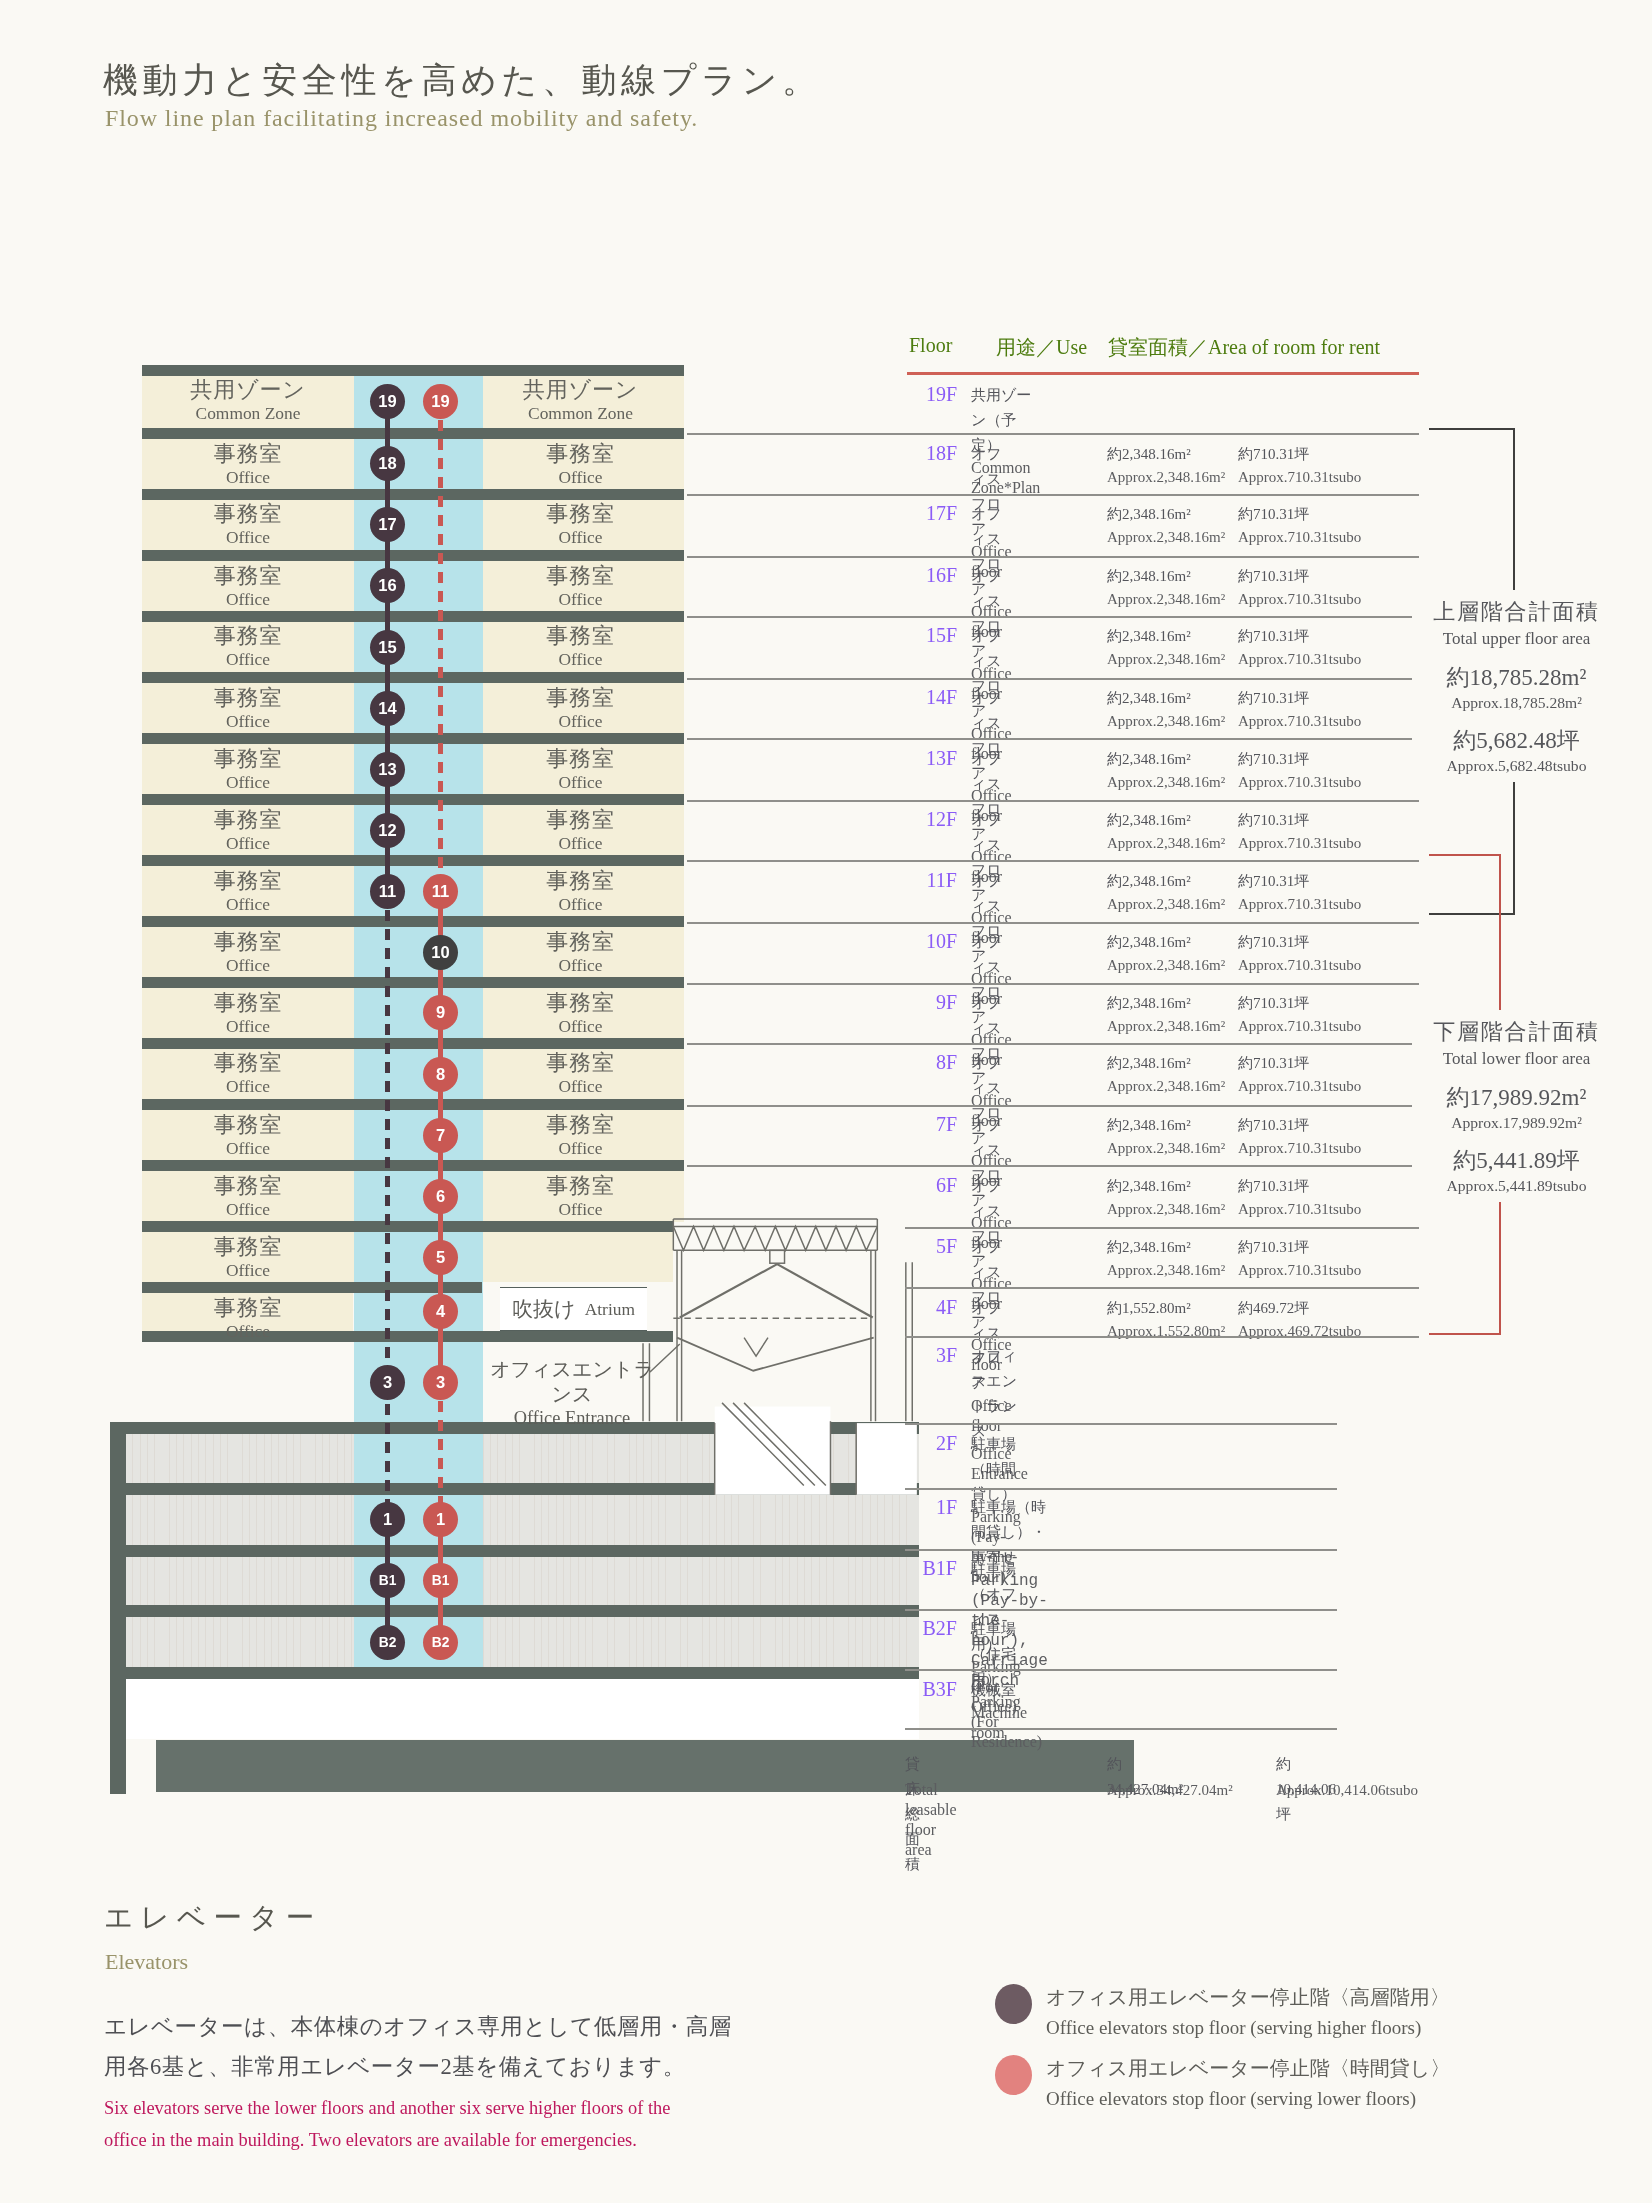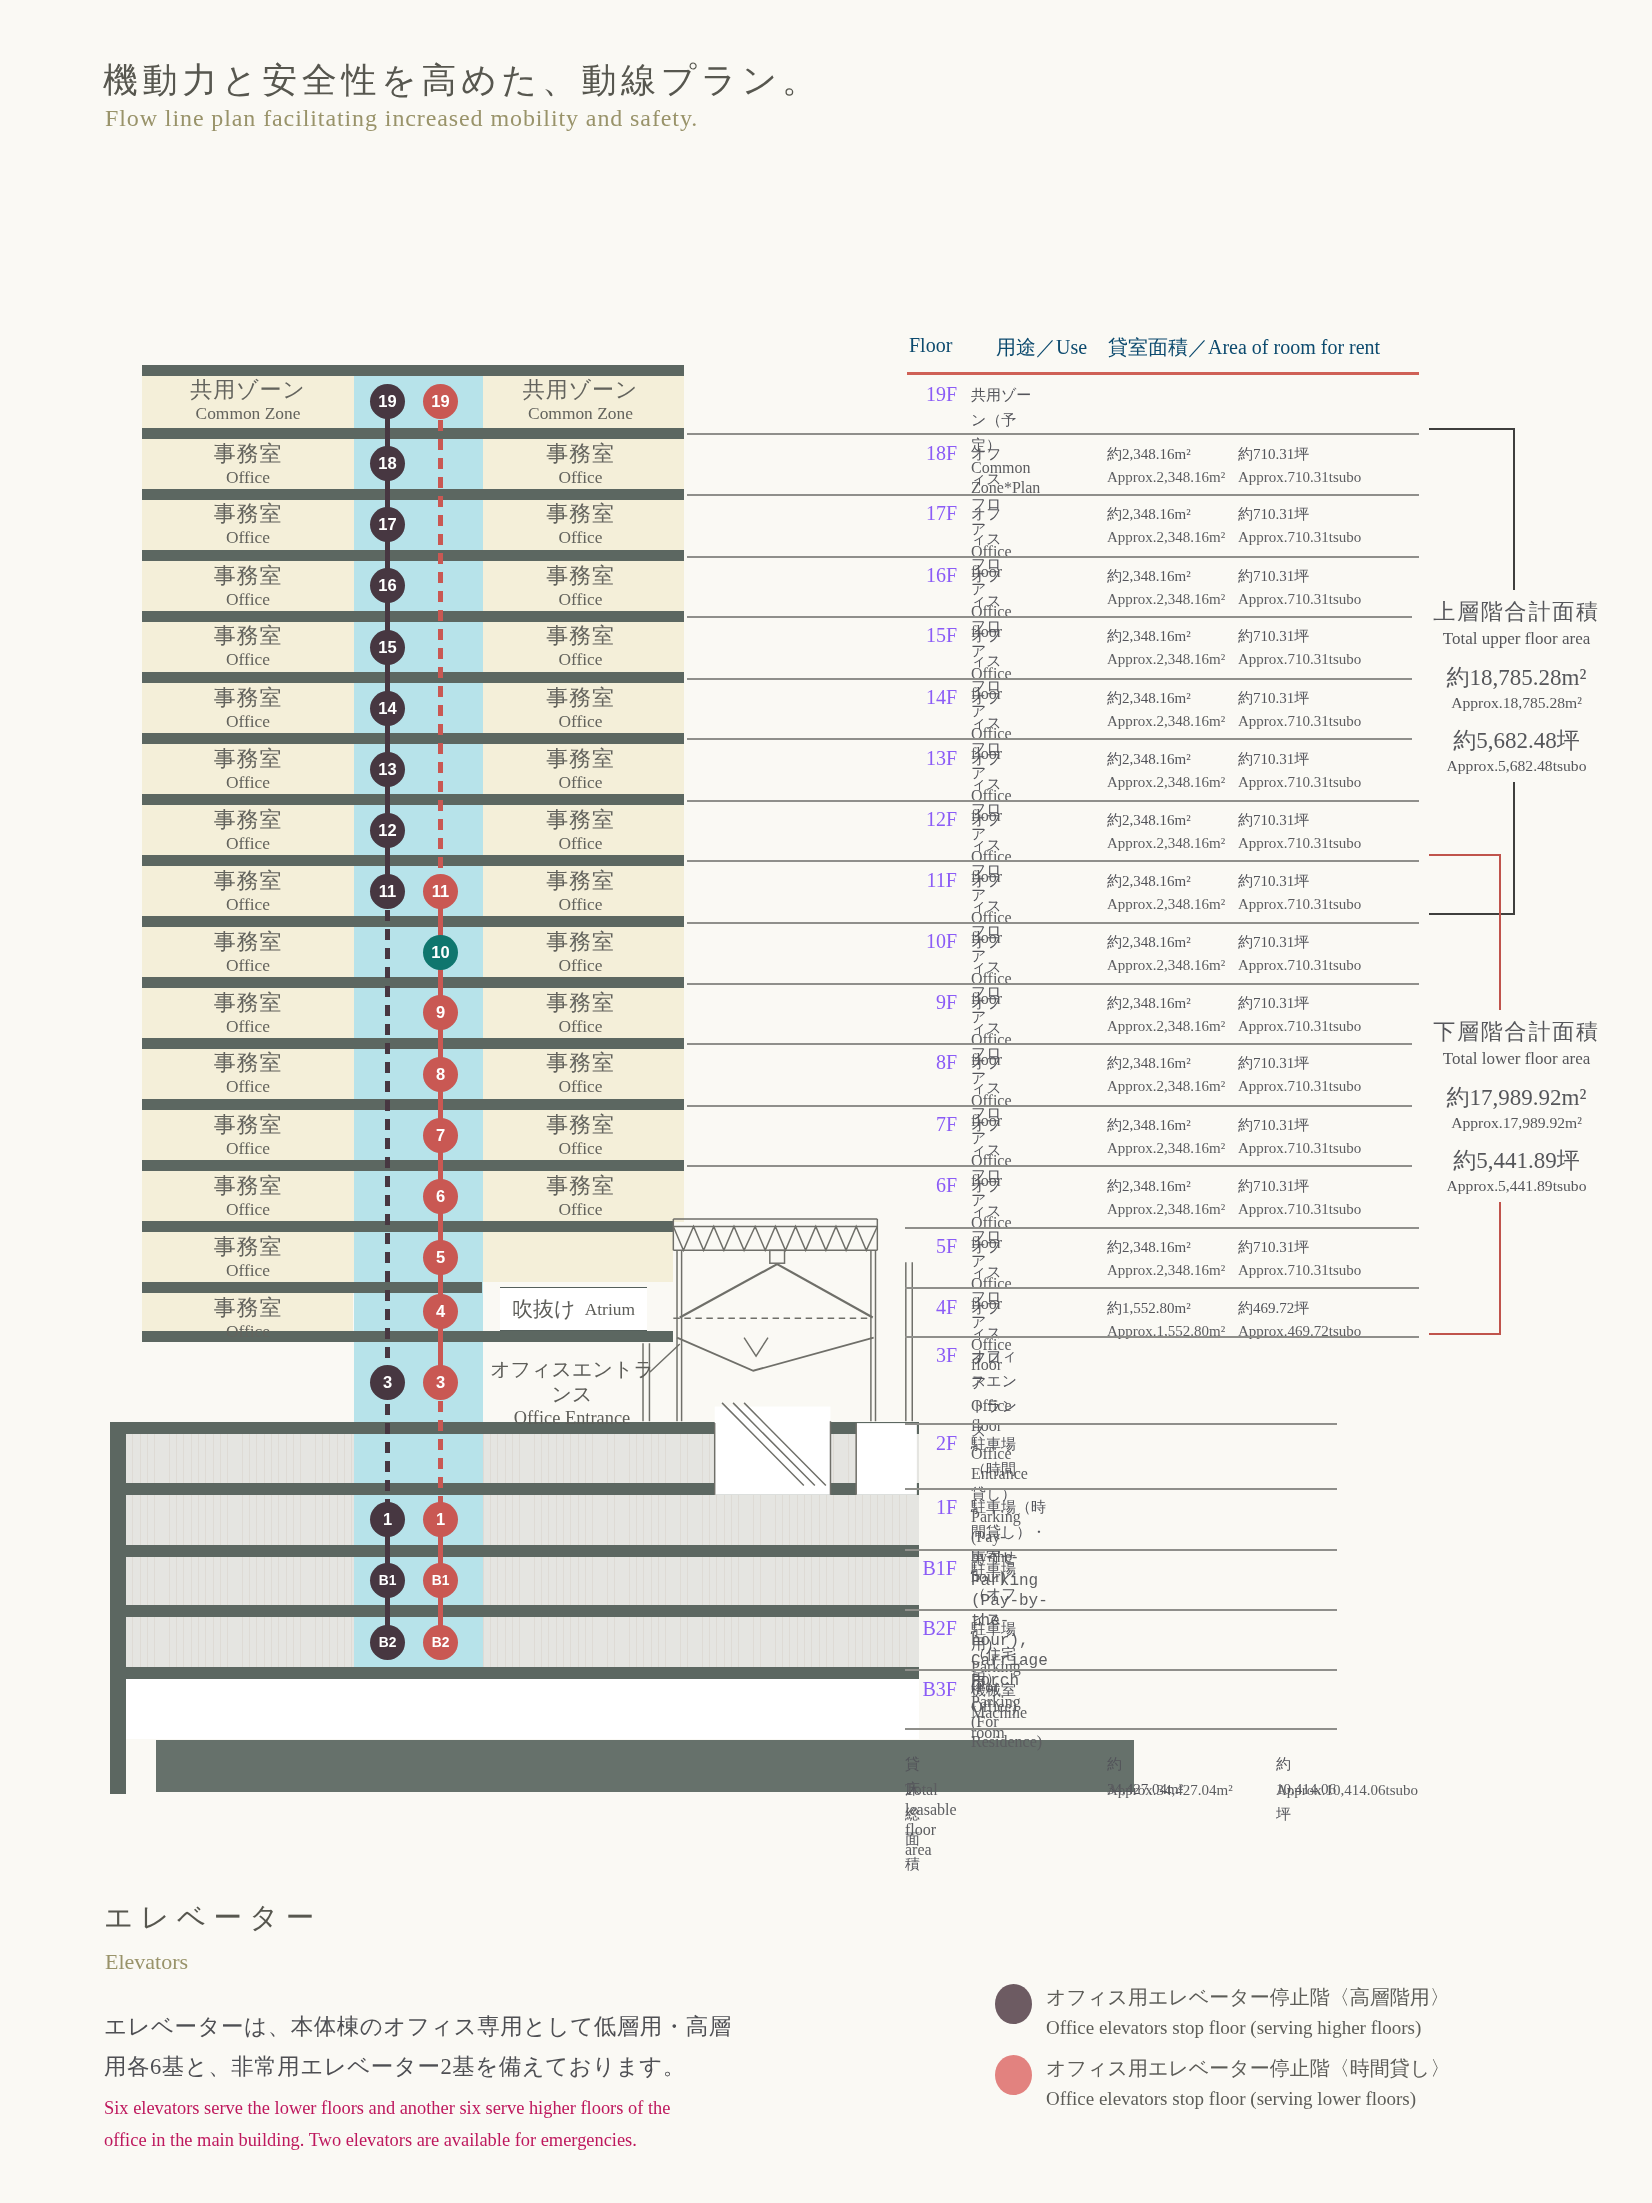--- a/index.html
+++ b/index.html
@@ -34,21 +34,21 @@
   .circ.small{font-size:13.8px;}
   .atrium-box{left:500px;top:1287px;width:147px;height:42px;background:#fff;z-index:6;
       border-top:1.8px solid #55605c;border-bottom:1.8px solid #55605c;
       display:flex;align-items:center;justify-content:center;gap:9.2px;color:#5d5d58;}
   .atrium-box .jp{font-size:21px;}
   .atrium-box .en{font-size:17.4px;}
   .entrance-label{left:485px;top:1357px;width:174px;text-align:center;z-index:7;color:#5d5d58;line-height:1.25;}
   .entrance-label .jp{font-size:20px;display:block;}
   .entrance-label .en{font-size:18.4px;display:block;}
   
-  .thead{top:334px;font-size:20px;color:#0c4a6e;z-index:8;}
+  .thead{top:334px;font-size:20px;color:#4d7c0f;z-index:8;}
   .redline{left:907px;top:372px;width:512px;height:2.8px;background:#cf6156;z-index:8;}
   .tdiv{position:absolute;height:1.5px;background:#8f8f8b;z-index:8;}
   .trow{position:absolute;z-index:8;}
   .tfloor{position:absolute;left:905px;width:52px;text-align:right;font-size:20px;color:#8b5cf6;}
   .tjp{font-size:15px;line-height:25px;color:#53545a;}
   .ten{font-size:16px;line-height:20px;color:#5c5d60;}
   .tensm{font-size:15px;line-height:20px;color:#5c5d60;}
   
   .brk{position:absolute;z-index:7;}
   .summary{position:absolute;left:1412px;width:209px;text-align:center;z-index:9;background:#faf9f4;
@@ -257,21 +257,21 @@
     <div class="circ" style="left: 370px; top: 691px; background: rgb(71, 55, 65);">14</div>
     <div class="circ" style="left: 370px; top: 752px; background: rgb(71, 55, 65);">13</div>
     <div class="circ" style="left: 370px; top: 813px; background: rgb(71, 55, 65);">12</div>
     <div class="circ" style="left: 370px; top: 874px; background: rgb(71, 55, 65);">11</div>
     <div class="circ" style="left: 370px; top: 1365px; background: rgb(71, 55, 65);">3</div>
     <div class="circ" style="left: 370px; top: 1502px; background: rgb(71, 55, 65);">1</div>
     <div class="circ small" style="left: 370px; top: 1563px; background: rgb(71, 55, 65);">B1</div>
     <div class="circ small" style="left: 370px; top: 1625px; background: rgb(71, 55, 65);">B2</div>
     <div class="circ" style="left: 423px; top: 384px; background: rgb(201, 88, 83);">19</div>
     <div class="circ" style="left: 423px; top: 874px; background: rgb(201, 88, 83);">11</div>
-    <div class="circ" style="left: 423px; top: 935px; background: #0f766e;">10</div>
+    <div class="circ" style="left: 423px; top: 935px; background: #404040;">10</div>
     <div class="circ" style="left: 423px; top: 995px; background: rgb(201, 88, 83);">9</div>
     <div class="circ" style="left: 423px; top: 1057px; background: rgb(201, 88, 83);">8</div>
     <div class="circ" style="left: 423px; top: 1118px; background: rgb(201, 88, 83);">7</div>
     <div class="circ" style="left: 423px; top: 1179px; background: rgb(201, 88, 83);">6</div>
     <div class="circ" style="left: 423px; top: 1240px; background: rgb(201, 88, 83);">5</div>
     <div class="circ" style="left: 423px; top: 1294px; background: rgb(201, 88, 83);">4</div>
     <div class="circ" style="left: 423px; top: 1365px; background: rgb(201, 88, 83);">3</div>
     <div class="circ" style="left: 423px; top: 1502px; background: rgb(201, 88, 83);">1</div>
     <div class="circ small" style="left: 423px; top: 1563px; background: rgb(201, 88, 83);">B1</div>
     <div class="circ small" style="left: 423px; top: 1625px; background: rgb(201, 88, 83);">B2</div>

